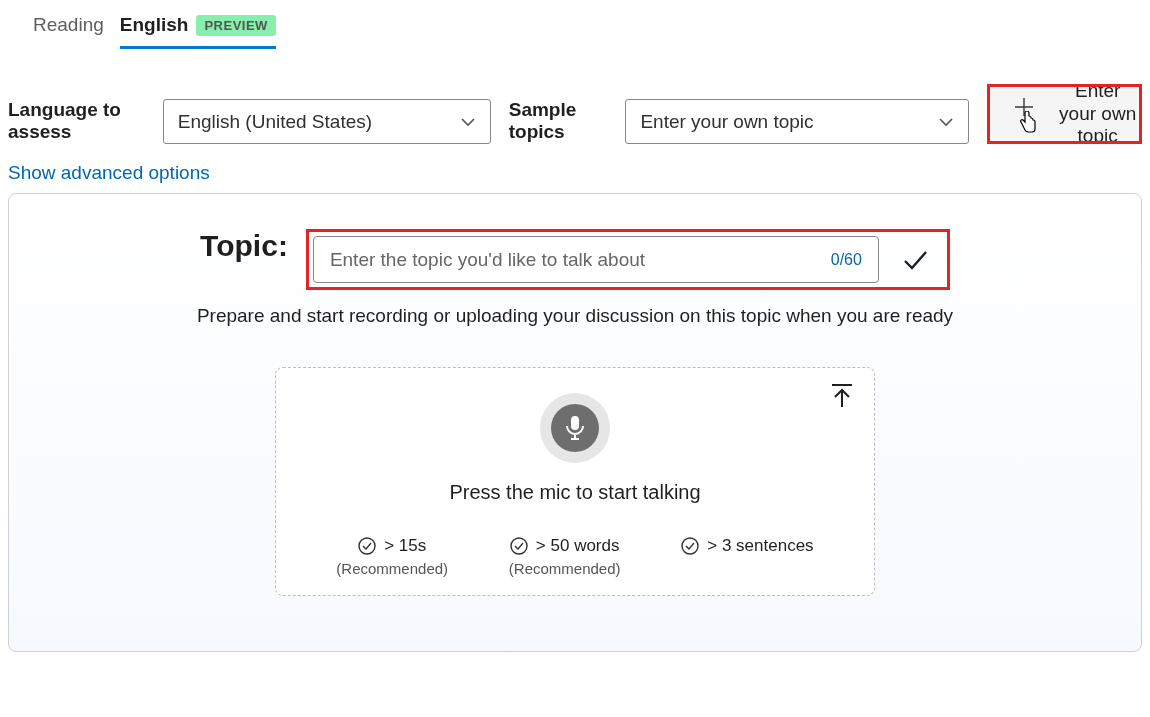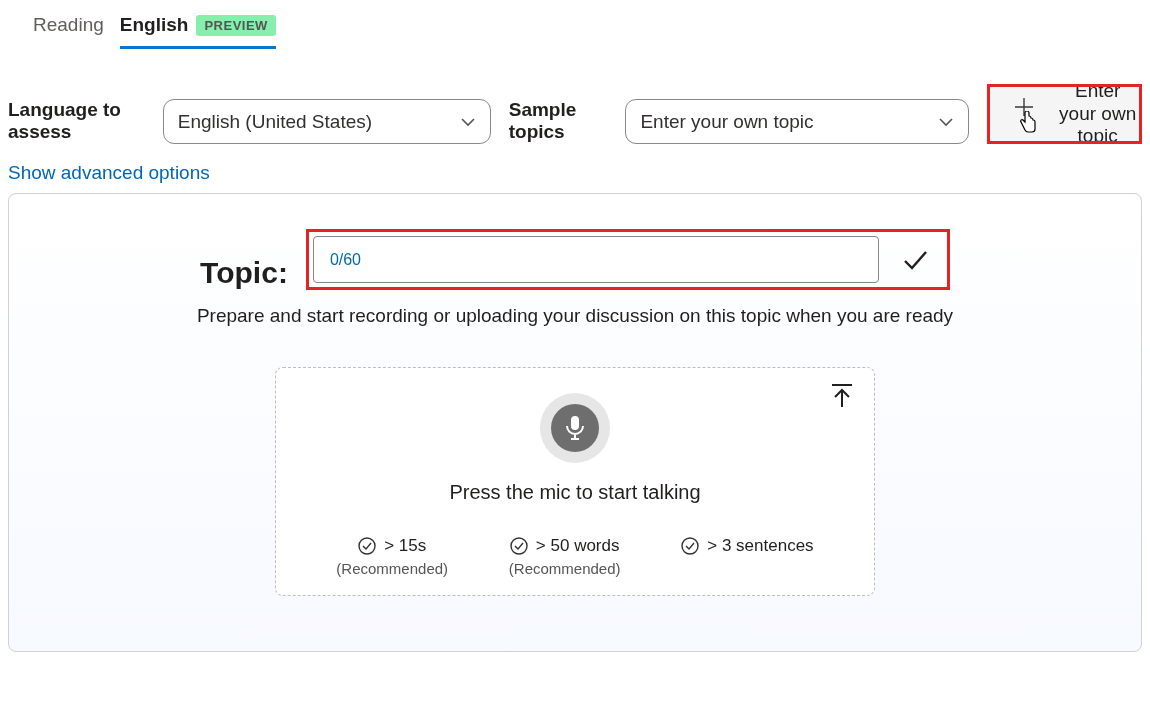--- a/index.html
+++ b/index.html
@@ -47,21 +47,21 @@
       gap: 18px;
       align-items: flex-end;
       margin-bottom: 18px;
     }
     .field-group { display: flex; flex-direction: row; gap: 4px; }
     .field-label { font-size: 19px; font-weight: 600; color: #201f1e; }
     .select {
       height: 45px;
       width: 389px;
       border: 1px solid #8a8886;
-      border-radius: 11px;
+      border-radius: 3px;
       display: flex;
       align-items: center;
       justify-content: space-between;
       padding: 16px 14px;
       cursor: pointer;
       background: #fff;
       font-size: 19px;
       color: #323130;
     }
     .chevron { color: #555; display:flex; align-items:center; }
@@ -91,21 +91,21 @@
     }
     .panel {
       border: 1px solid #d1d1d1;
       border-radius: 8px;
       padding: 35px 30px 55px 30px;
       text-align: center;
       background: linear-gradient(180deg, #ffffff 0%, #f6f9ff 100%);
     }
     .topic-row {
       display: flex;
-      align-items: flex-end;
+      align-items: flex-start;
       justify-content: center;
       gap: 18px;
       margin-bottom: 15px;
     }
     .topic-label { font-size: 30px; font-weight: 600; color: #201f1e; }
     .topic-input-wrap {
       display: flex;
       align-items: center;
       gap: 22px;
       border: 3px solid #e32424;
@@ -232,20 +232,21 @@
   </div>
 </div>
 
 <div class="link">Show advanced options</div>
 
 <div class="panel">
   <div class="topic-row">
     <div class="topic-label">Topic:</div>
     <div class="topic-input-wrap">
       <div class="topic-input">
+        <span class="placeholder">Enter the topic you'd like to talk about</span>
         <span class="counter">0/60</span>
       </div>
       <span class="check-wrap">
         <svg width="28" height="28" viewBox="0 0 28 28">
           <path d="M4 15 L11 22 L25 6" fill="none" stroke="#201f1e" stroke-width="2.4"></path>
         </svg>
       </span>
     </div>
   </div>
 

